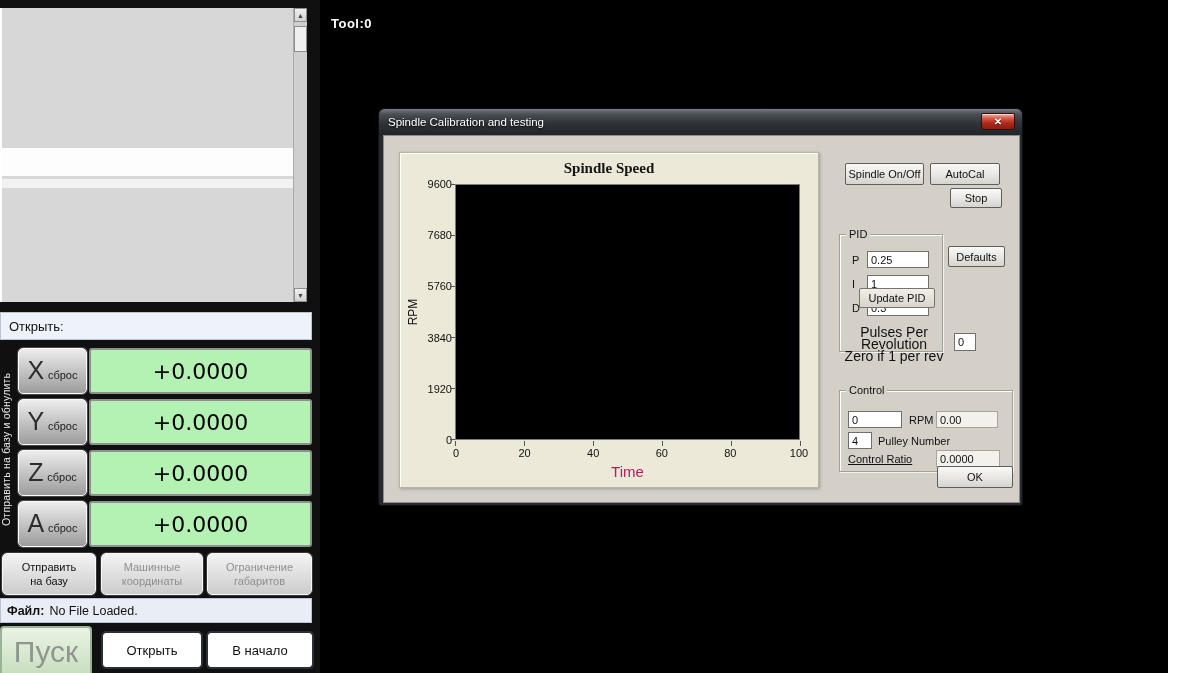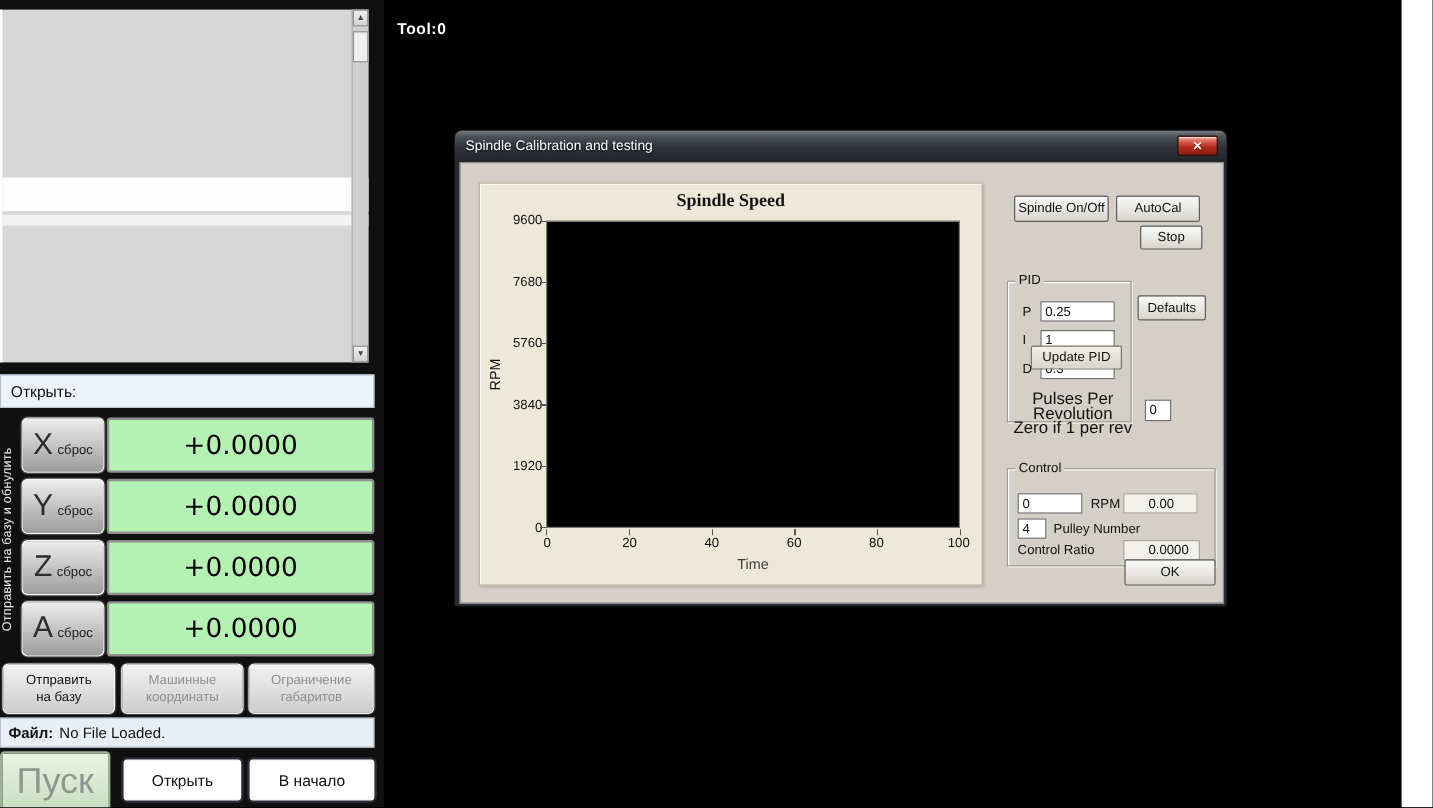--- a/index.html
+++ b/index.html
@@ -85,21 +85,21 @@
   #chart-plot { position: absolute; left: 55px; top: 31px; width: 345px; height: 256px; background: #000; border: 1px solid #7b7b73; }
   #chart-yticks { position: absolute; left: 8px; top: 25px; width: 44px; height: 268px; display: flex; flex-direction: column; justify-content: space-between; }
   #chart-yticks .tick-label { text-align: right; font-size: 11px; color: #111; height: 12px; line-height: 12px; }
   #chart-ylabel { position: absolute; left: -3px; top: 152px; width: 32px; text-align: center; font-size: 12px; color: #111; transform: rotate(-90deg); }
   #chart-y-tickmarks { position: absolute; left: 50px; top: 31px; width: 5px; height: 257px;
                  background: repeating-linear-gradient(180deg, #555 0 1px, transparent 1px 51px); }
   #chart-x-tickmarks { position: absolute; left: 55px; top: 288px; width: 346px; height: 5px;
                  background: repeating-linear-gradient(90deg, #555 0 1px, transparent 1px 69px); }
   #chart-xticks { position: absolute; left: 43px; top: 294px; width: 369px; display: flex; justify-content: space-between; }
   #chart-xticks .tick-label { width: 26px; text-align: center; font-size: 11px; color: #111; }
-  #chart-xlabel { position: absolute; left: 55px; top: 310px; width: 345px; text-align: center; font-size: 12px; color: #404040; }
+  #chart-xlabel { position: absolute; left: 55px; top: 310px; width: 345px; text-align: center; font-size: 15px; color: #be185d; }
 
   
   .dbtn { position: absolute; font-family: inherit; font-size: 11px; color: #111; cursor: pointer;
           background: linear-gradient(180deg, #f9f9f8, #e9e8e5 50%, #d6d4cd);
           border: 1px solid #5e5e5e; border-radius: 2px; }
   #btn-spindle { left: 461px; top: 27px; width: 79px; height: 22px; }
   #btn-autocal { left: 546px; top: 27px; width: 70px; height: 22px; }
   #btn-stop { left: 566px; top: 52px; width: 52px; height: 20px; }
   #btn-defaults { left: 564px; top: 76px; width: 57px; height: 21px; margin-top: 34px; }
   #btn-update-pid { left: 475px; top: 152px; width: 76px; height: 20px; background: linear-gradient(180deg,#f1efe9,#d9d5cb); border: 1px solid #78746a; }
@@ -114,25 +114,25 @@
   .pid-row .lbl { font-size: 11px; color: #111; width: 8px; }
   .field { font-family: inherit; font-size: 11px; color: #111; background: #fff; border: 1px solid #6f6f6f; height: 17px; padding: 0 3px; }
   .pid-row .field { width: 62px; }
 
   #pulses-label { position: absolute; left: 448px; top: 190px; width: 124px; text-align: center; font-size: 14px; line-height: 12px; color: #111; }
   #pulses-field { position: absolute; left: 570px; top: 197px; width: 22px; height: 18px; }
 
   #control-group { left: 455px; top: 218px; width: 174px; height: 82px; }
   #ctrl-rpm-set { position: absolute; left: 8px; top: 20px; width: 54px; }
   #ctrl-rpm-label { position: absolute; left: 69px; top: 23px; font-size: 11px; color: #111; }
-  .ro-box { position: absolute; background: #f2f1ec; border: 1px solid #a8a49a; height: 17px; font-size: 11px; color: #111; display: flex; align-items: center; padding-left: 20px; }
+  .ro-box { position: absolute; background: #f2f1ec; border: 1px solid #a8a49a; height: 17px; font-size: 11px; color: #111; display: flex; align-items: center; padding-left: 3px; }
   #ctrl-rpm-actual { left: 96px; top: 20px; width: 62px; }
   #ctrl-pulley { position: absolute; left: 8px; top: 41px; width: 24px; }
   #ctrl-pulley-label { position: absolute; left: 38px; top: 44px; font-size: 11px; color: #111; }
-  #ctrl-ratio-label { position: absolute; left: 8px; top: 62px; font-size: 11px; color: #111; }
+  #ctrl-ratio-label { position: absolute; left: 8px; top: 62px; font-size: 11px; color: #111; text-decoration: underline; }
   #ctrl-ratio-value { left: 96px; top: 59px; width: 64px; }
 </style>
 </head>
 <body>
 
 <div id="screen">
 
   <div id="left-panel">
 
     <div id="scroll-area">

